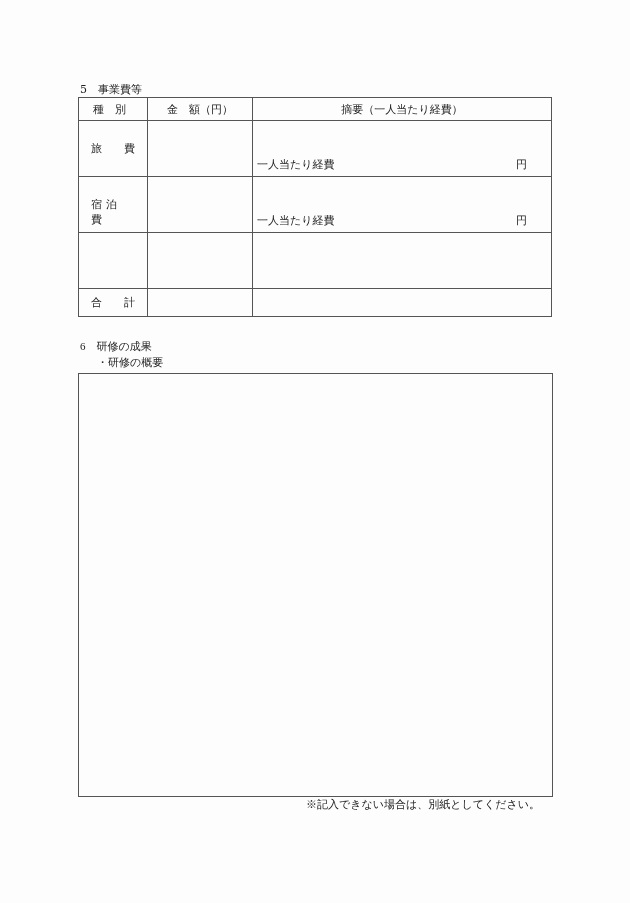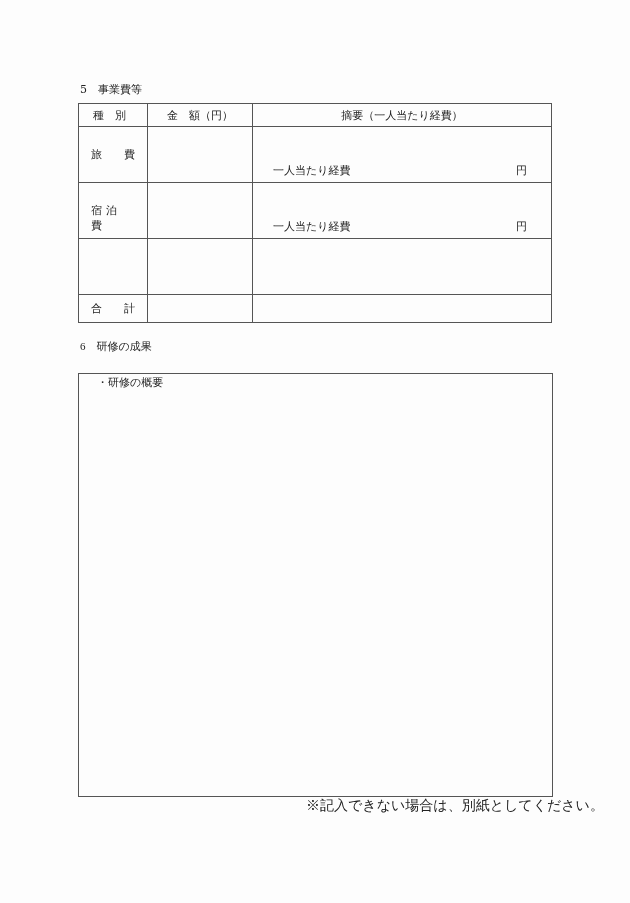--- a/index.html
+++ b/index.html
@@ -1,33 +1,33 @@
 <!DOCTYPE html>
 <html><head>
 <meta charset="utf-8">
 <style>
   html, body { margin:0; padding:0; background:#fdfdfd; }
   body { width:630px; height:903px; position:relative; overflow:hidden;
          font-family:"DejaVu Serif","Liberation Serif",serif; color:#222; font-size:11px; }
   .abs { position:absolute; }
   .section-title { left:80px; font-size:11px; white-space:pre; }
-  table.cost { position:absolute; left:78px; top:103px; width:380px; border-collapse:collapse; table-layout:fixed; }
+  table.cost { position:absolute; left:78px; top:97px; width:380px; border-collapse:collapse; table-layout:fixed; }
   table.cost td { border:1px solid #555; padding:0; vertical-align:middle; font-size:11px; }
   .c1 { width:69px; } .c2 { width:105px; } .c3 { width:299px; }
   .hdr td { height:22px; text-align:center; }
   .r-main td { height:55px; }
   .r-total td { height:27px; }
   .kind { display:flex; justify-content:space-between; padding:0 12px 0 12px; }
   .kind.stay { justify-content:flex-start; letter-spacing:4px; }
   .desc { position:relative; height:55px; }
-  .desc .line { position:absolute; left:4px; right:24px; bottom:4px; display:flex; justify-content:space-between;margin-left:16px; }
+  .desc .line { position:absolute; left:4px; right:24px; bottom:4px; display:flex; justify-content:space-between; }
   .kind-cell-top { vertical-align:top !important; }
   .kind-cell-top .kind { margin-top:20px; }
   .outcome-box { position:absolute; left:78px; top:373px; width:473px; height:422px; border:1px solid #555; }
-  .note { position:absolute; left:306px; top:797px; font-size:14px; white-space:nowrap; }
+  .note { position:absolute; left:306px; top:797px; font-size:11px; white-space:nowrap; }
 </style>
 </head>
 <body>
 
 <div class="abs section-title" style="top:82px;">5　事業費等</div>
 
 <table class="cost">
   <colgroup>
       <col class="c1">
       <col class="c2">
@@ -88,17 +88,17 @@
             <span>計</span>
           </div>
     </td>
     <td></td>
     <td></td>
   </tr>
 </tbody>
   </table>
 
 <div class="abs section-title" style="top:339px;font-family:Liberation Serif, serif;">6　研修の成果</div>
-<div class="abs section-title" style="top:375px; left:97px;">・研修の概要</div>
+<div class="abs section-title" style="top:355px; left:97px;">・研修の概要</div>
 
 <div class="outcome-box"></div>
 
 <div class="note">※記入できない場合は、別紙としてください。</div>
 
 </body></html>

